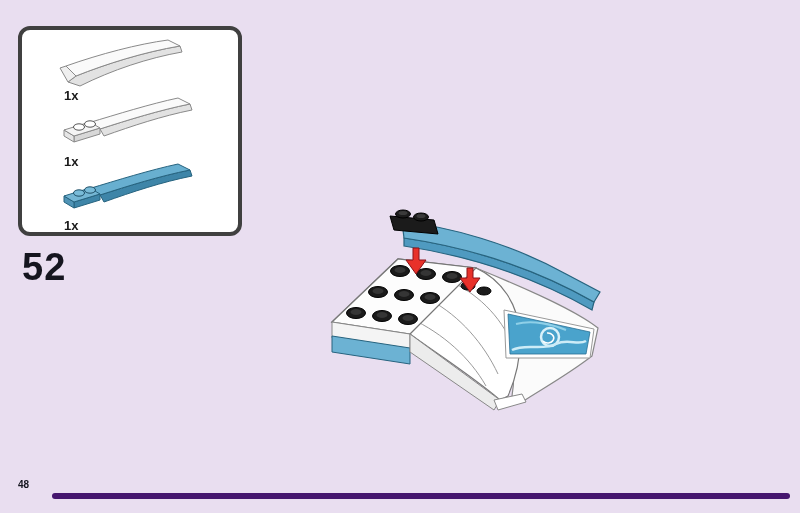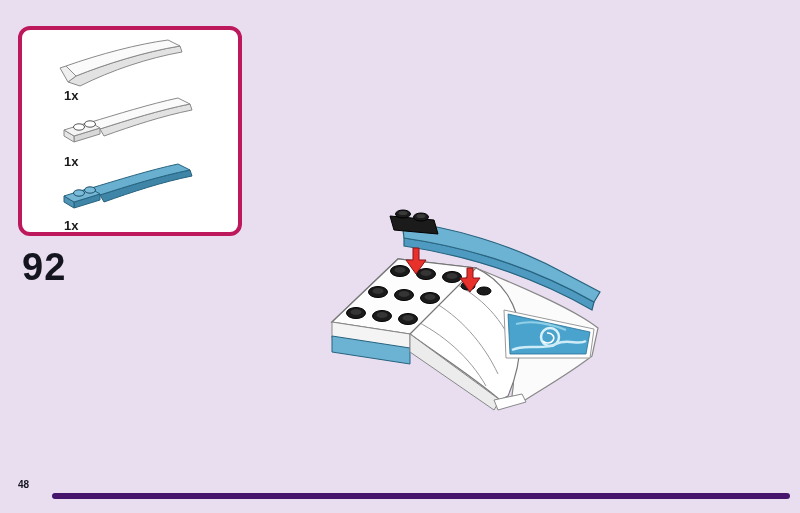--- a/index.html
+++ b/index.html
@@ -7,21 +7,21 @@
     position:relative;
     width:800px;height:513px;
     background:#e9def0;
     font-family:"Liberation Sans", sans-serif;
     overflow:hidden;
   }
   .callout{
     position:absolute;left:18px;top:26px;
     width:216px;height:202px;
     background:#ffffff;
-    border:4px solid #be185d;
+    border:4px solid #404040;
     border-radius:12px;
   }
   .callout svg{display:block;}
   .step-number{
     position:absolute;left:22px;top:246px;
     font-size:38px;font-weight:bold;color:#15151f;
     letter-spacing:1px;
   }
   .assembly-wrap{position:absolute;left:300px;top:180px;width:340px;height:250px;}
   .footer-pagenum{
@@ -63,21 +63,21 @@
         <path d="M52,172 L78,164 L78,170 L52,178 Z" fill="#3e85a8" stroke="#26637f" stroke-width="1"></path>
         <path d="M42,166 L52,172 L52,178 L42,172 Z" fill="#4f93b5" stroke="#26637f" stroke-width="1"></path>
         <path d="M42,166 L68,158 L78,164 L52,172 Z" fill="#74b6d4" stroke="#26637f" stroke-width="1"></path>
         <ellipse cx="57" cy="163" rx="5.5" ry="3.2" fill="#79bbd8" stroke="#1f4f66" stroke-width="1"></ellipse>
         <ellipse cx="68" cy="160" rx="5.5" ry="3.2" fill="#79bbd8" stroke="#1f4f66" stroke-width="1"></ellipse>
       </g>
       <text class="count-label" x="42" y="200">1x</text>
     </svg>
   </div>
 
-  <div class="step-number">92</div>
+  <div class="step-number">52</div>
 
   <div class="assembly-wrap">
     <svg width="340" height="250" viewBox="0 0 340 250">
 
       <path d="M176,88 C230,110 275,130 298,148 L292,176 C266,196 240,210 222,222 L212,216 C220,170 198,126 176,88 Z" fill="#fbfbfb" stroke="#888" stroke-width="1.2"></path>
 
       <path d="M32,142 L98,79 L176,88 C202,100 218,124 220,154 C221,178 216,198 208,216 L200,220 C172,196 140,176 110,154 Z" fill="#ffffff" stroke="#777" stroke-width="1.2"></path>
 
       <g fill="none" stroke="#9a9a9a" stroke-width="1">
         <path d="M110,138 C144,154 170,178 186,206"></path>

